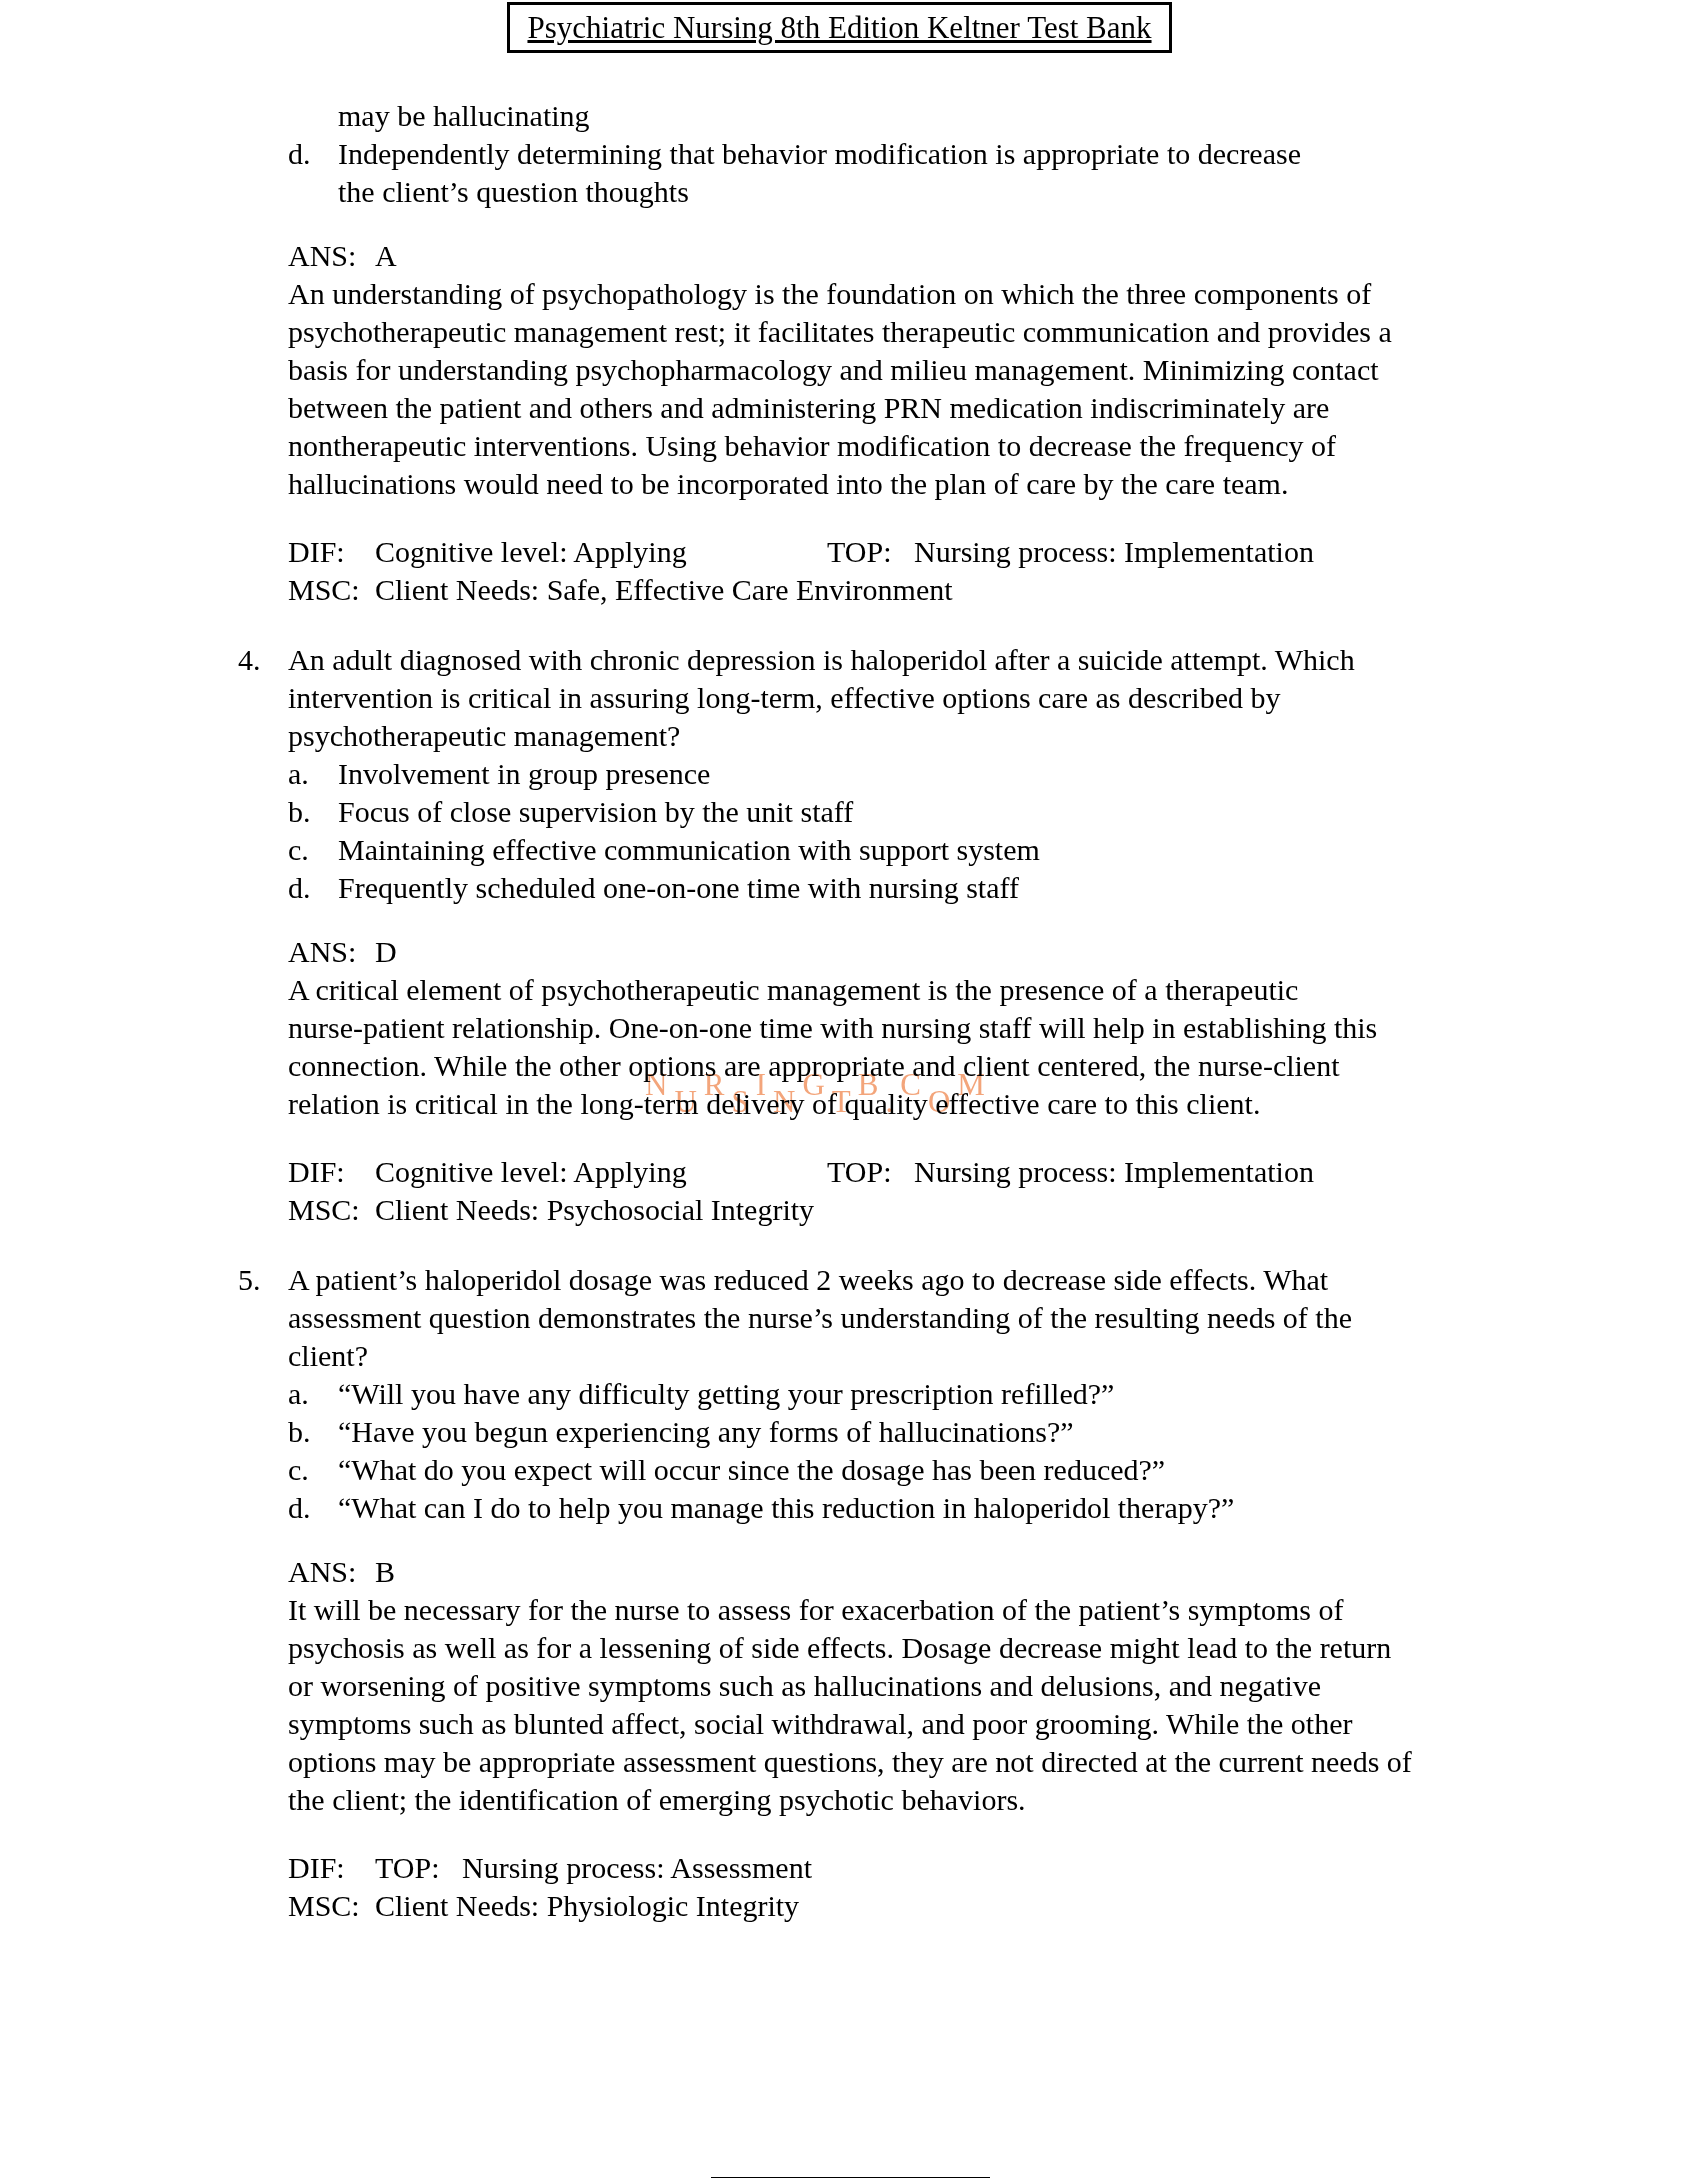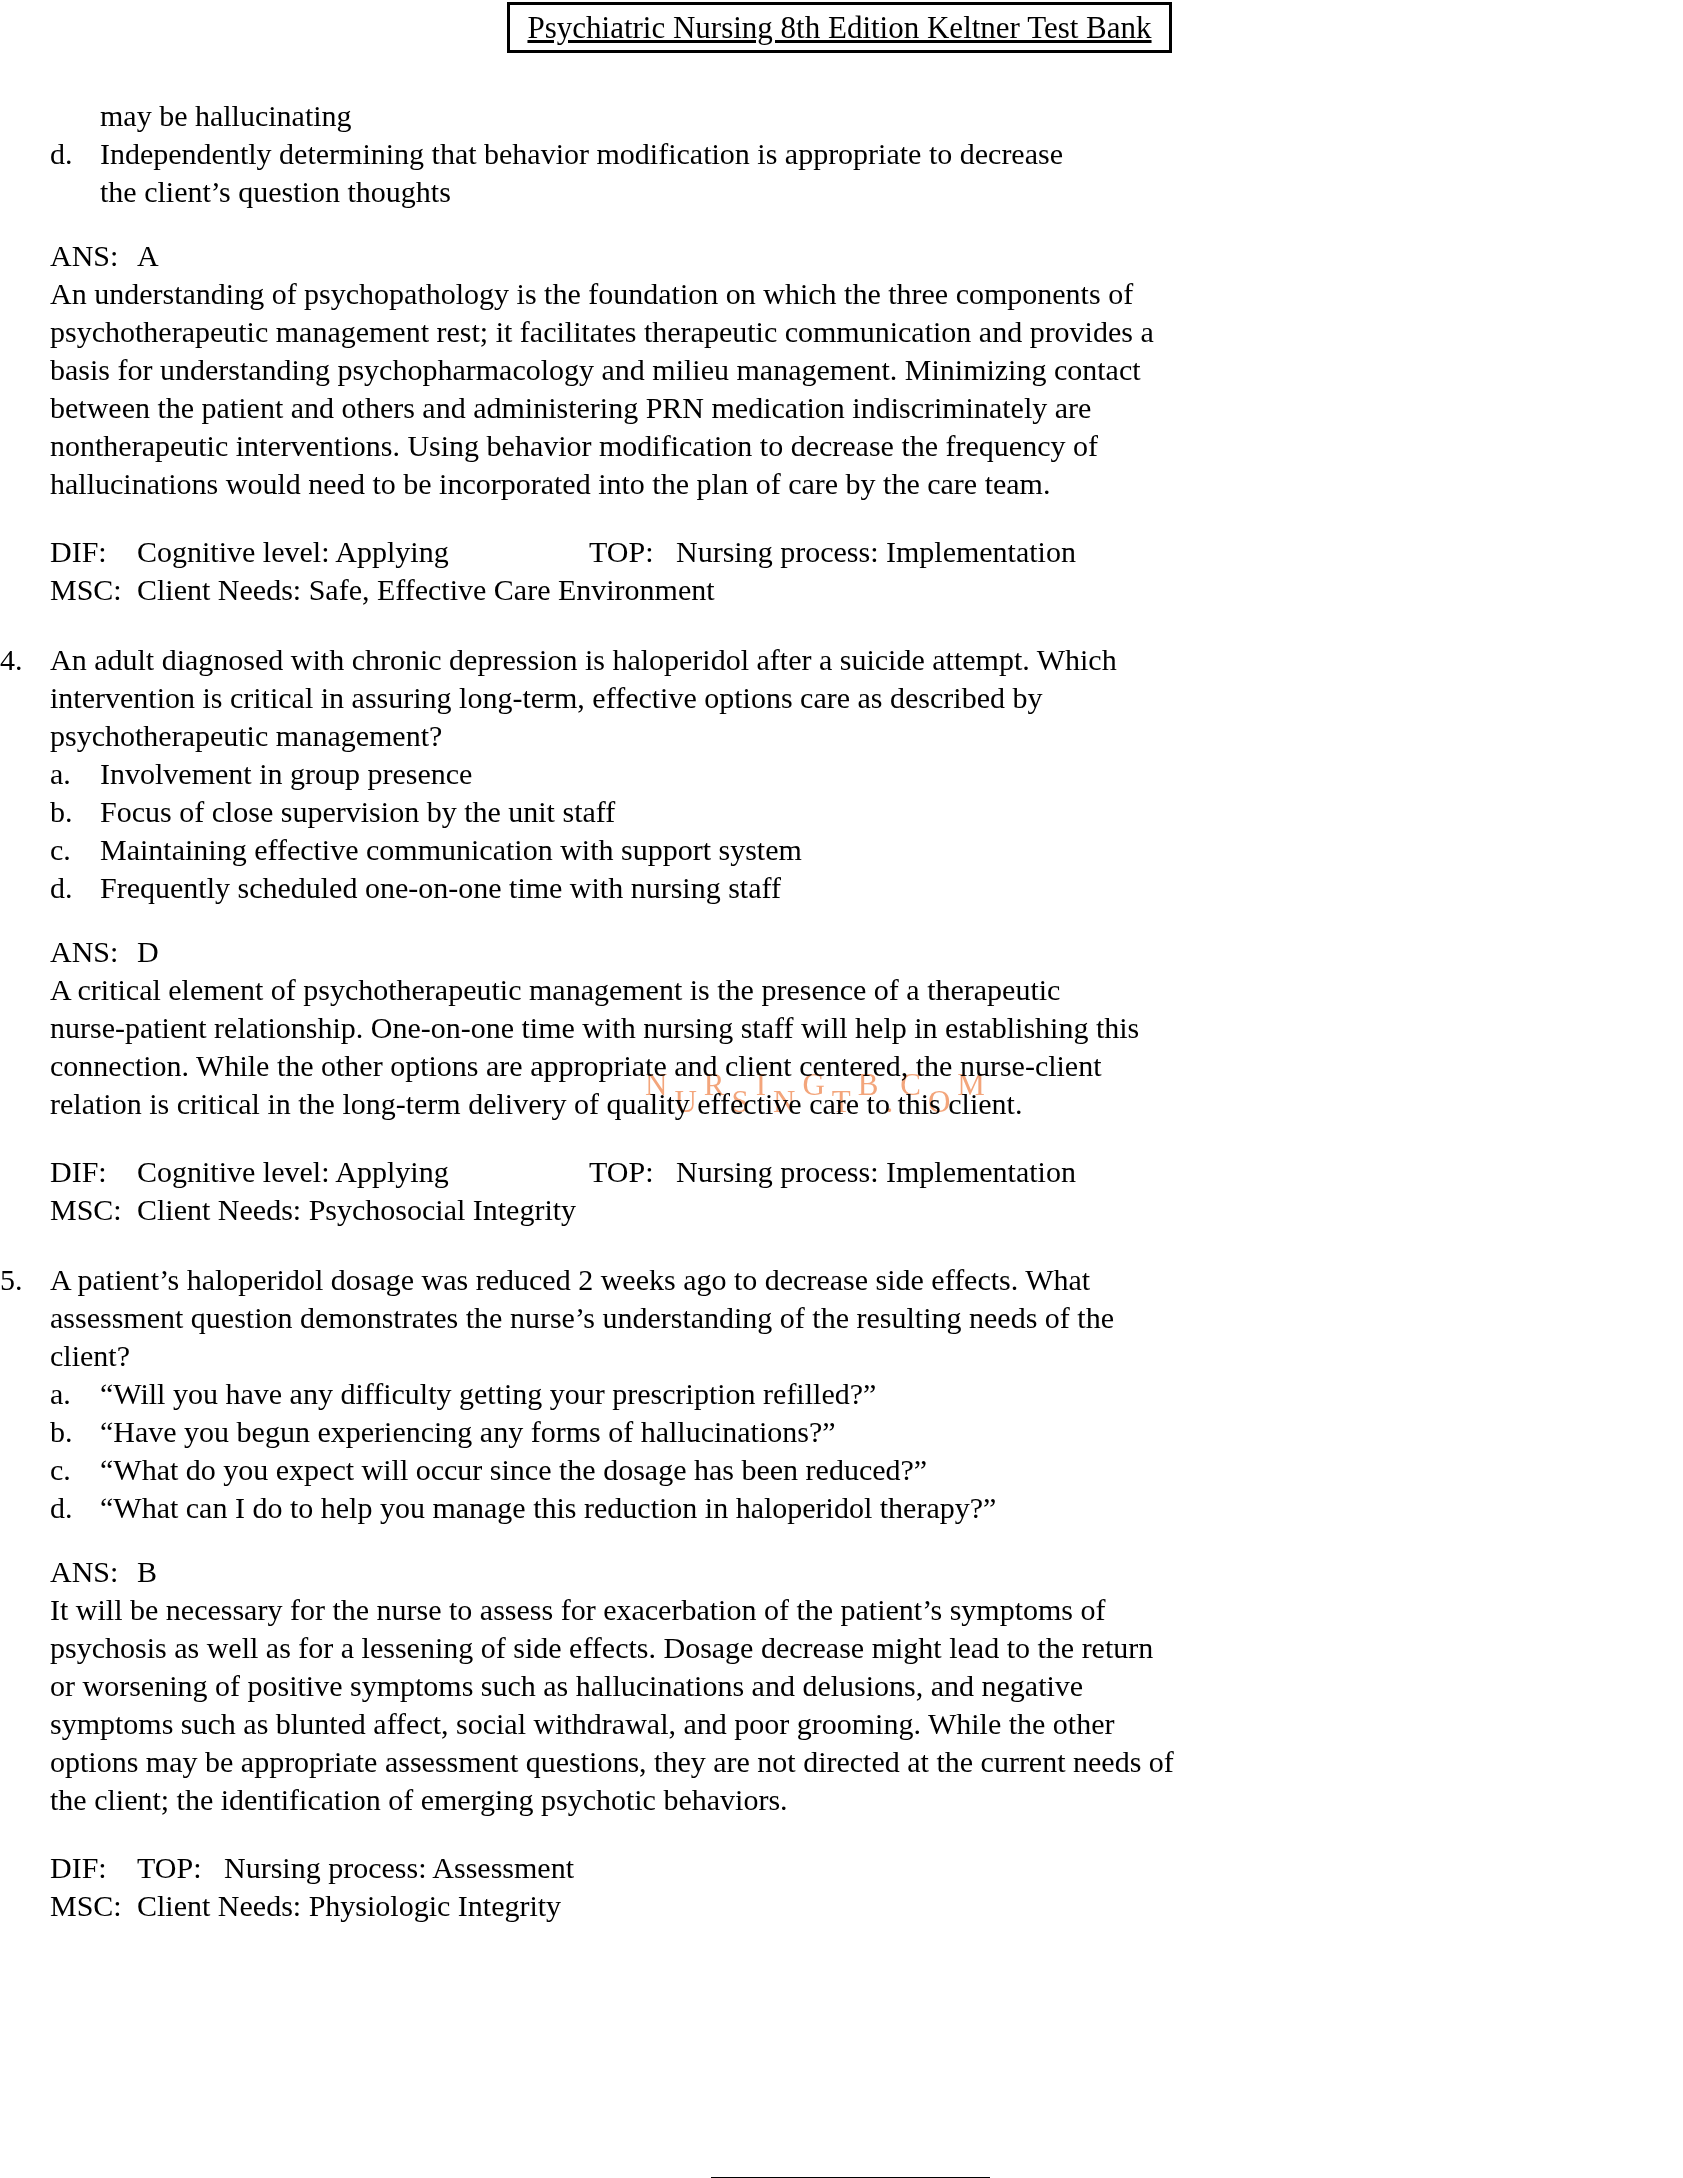--- a/index.html
+++ b/index.html
@@ -21,21 +21,21 @@
   
   .watermark{
     position:absolute;top:1067px;left:645px;z-index:0;
     font-size:31px;color:#f3a57b;white-space:nowrap;user-select:none;
   }
   .watermark .wm-ch{display:inline-block;margin-right:7px;}
   .watermark .wm-ch.low{transform:translateY(17px);}
   
   .content{
     position:absolute;top:97px;left:0;right:0;z-index:1;
-    padding-right:149px;
+    padding-left:238px;padding-right:149px;
     font-size:30px;line-height:38px;
   }
   .row{display:flex;align-items:flex-start;}
   .col-num{flex:0 0 50px;white-space:nowrap;}
   .col-letter{flex:0 0 50px;white-space:nowrap;}
   .col-label{flex:0 0 87px;white-space:nowrap;}
   .col-val-fixed{flex:0 0 452px;white-space:nowrap;}
   .indent{margin-left:50px;}
   .line{white-space:nowrap;}
   .mt-answer{margin-top:26px;}

